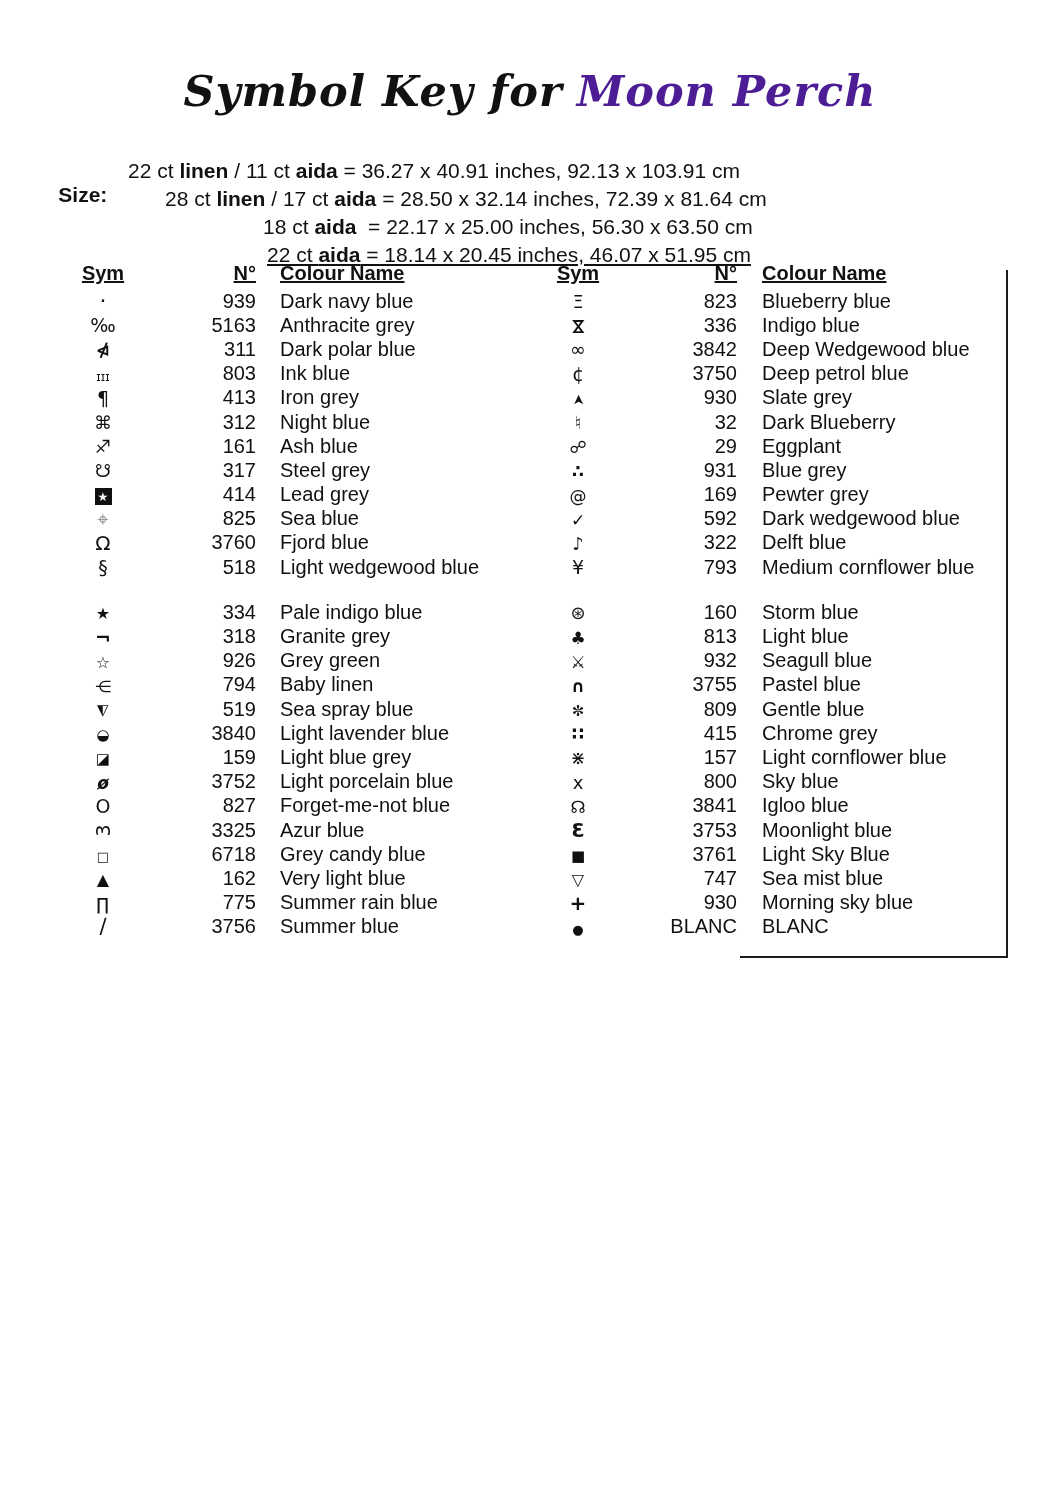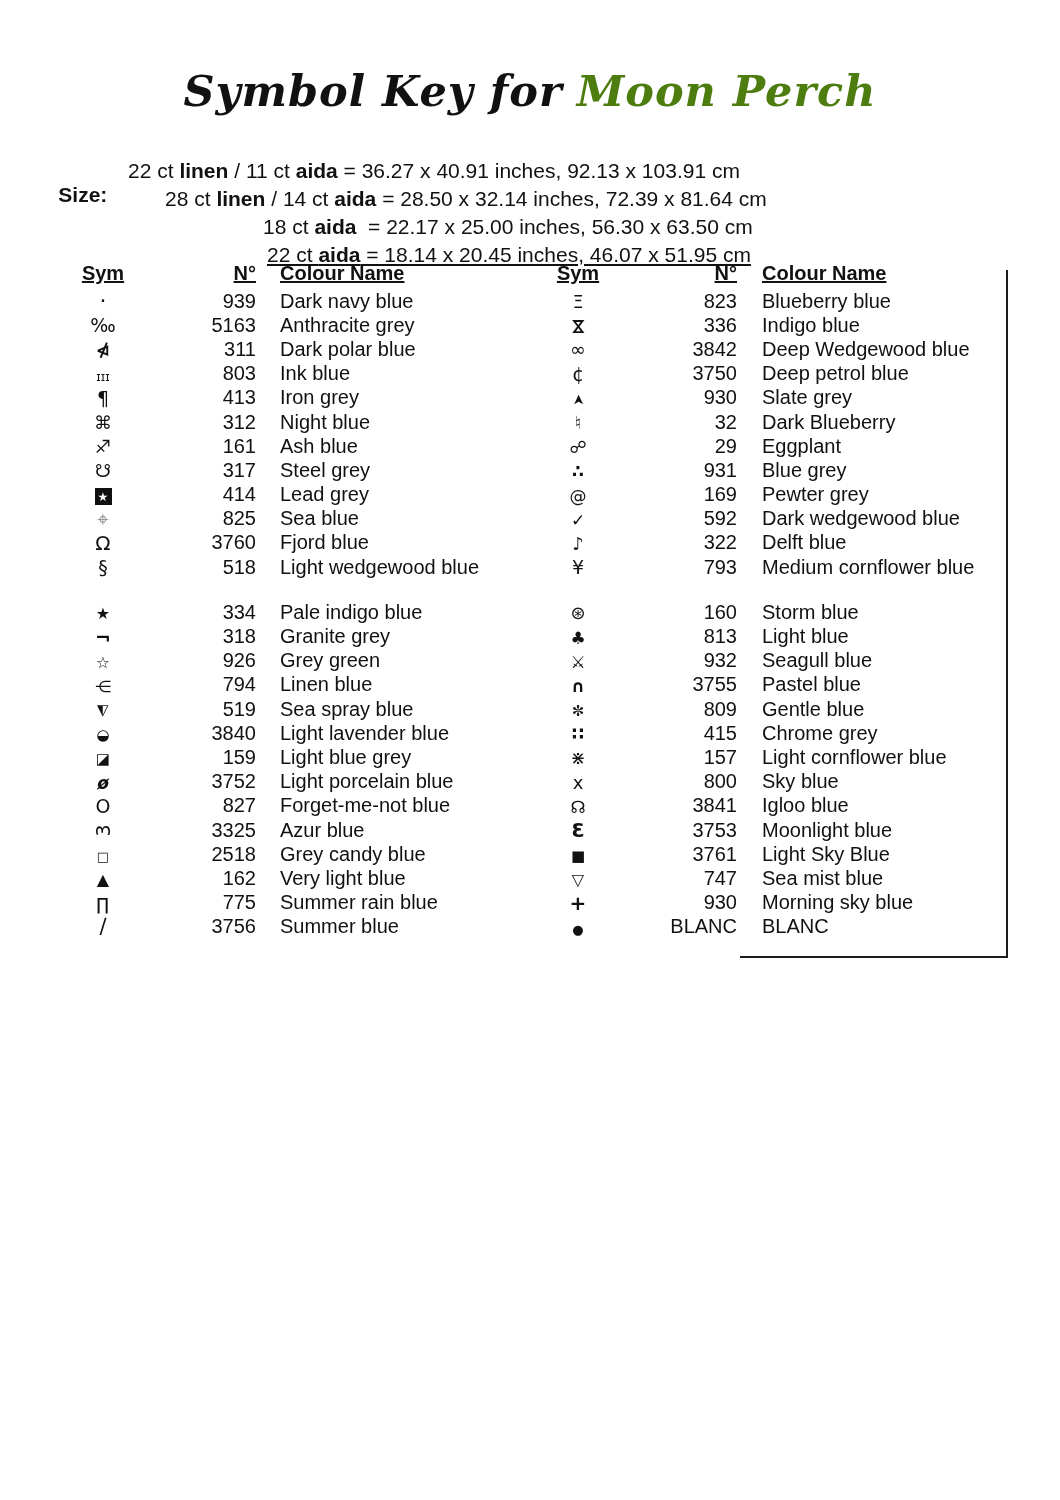--- a/index.html
+++ b/index.html
@@ -31,28 +31,28 @@
              width:17px;height:17px;background:#101010;color:#ffffff;}
   .spacer{height:21px;}
   .vline{position:absolute;width:2px;background:#1c1c1c;}
   .hline{position:absolute;height:2px;background:#1c1c1c;}
 </style>
 </head>
 <body>
 
 <div class="page">
 
-  <div class="title"><span>Symbol Key for</span><span class="accent" style="color: #4d7c0f;">Moon Perch</span></div>
+  <div class="title"><span>Symbol Key for</span><span class="accent" style="color: #4c1d95;">Moon Perch</span></div>
 
 
   <div class="info-line" style="top:159px;left:35px;">
     <span class="lbl">Size:</span>
   </div>
   <div class="info-line" style="top:159px;left:128px;"><span>22 ct </span><span class="b">linen</span><span> / 11 ct </span><span class="b">aida</span><span> = 36.27 x 40.91 inches, 92.13 x 103.91 cm</span></div>
-  <div class="info-line" style="top:187px;left:165px;"><span>28 ct </span><span class="b">linen</span><span> / 14 ct </span><span class="b">aida</span><span> = 28.50 x 32.14 inches, 72.39 x 81.64 cm</span></div>
+  <div class="info-line" style="top:187px;left:165px;"><span>28 ct </span><span class="b">linen</span><span> / 17 ct </span><span class="b">aida</span><span> = 28.50 x 32.14 inches, 72.39 x 81.64 cm</span></div>
   <div class="info-line" style="top:215px;left:263px;"><span>18 ct </span><span class="b">aida</span><span>  = 22.17 x 25.00 inches, 56.30 x 63.50 cm</span></div>
   <div class="info-line" style="top:243px;left:267px;text-decoration:underline;"><span>22 ct </span><span class="b">aida</span><span> = 18.14 x 20.45 inches, 46.07 x 51.95 cm</span></div>
 
   <div class="key-col col0">
     <div class="khead">
       <span class="cs"><span class="h">Sym</span></span>
       <span class="cn"><span class="h">N°</span></span>
       <span class="cm"><span class="h">Colour Name</span></span>
     </div>
     <div>
@@ -128,21 +128,21 @@
           <span class="cm">Granite grey</span>
         </div>
         <div class="krow">
           <span class="cs"><span class="sym" style="font-size: 16px;">☆</span></span>
           <span class="cn">926</span>
           <span class="cm">Grey green</span>
         </div>
         <div class="krow">
           <span class="cs"><span class="sym" style="font-size: 16px;">⋲</span></span>
           <span class="cn">794</span>
-          <span class="cm">Linen blue</span>
+          <span class="cm">Baby linen</span>
         </div>
         <div class="krow">
           <span class="cs"><span class="sym" style="font-size: 15px; transform: rotate(180deg);">◮</span></span>
           <span class="cn">519</span>
           <span class="cm">Sea spray blue</span>
         </div>
         <div class="krow">
           <span class="cs"><span class="sym" style="font-size: 15px;">◒</span></span>
           <span class="cn">3840</span>
           <span class="cm">Light lavender blue</span>
@@ -162,21 +162,21 @@
           <span class="cn">827</span>
           <span class="cm">Forget-me-not blue</span>
         </div>
         <div class="krow">
           <span class="cs"><span class="sym" style="font-size: 19px; transform: rotate(-90deg);">3</span></span>
           <span class="cn">3325</span>
           <span class="cm">Azur blue</span>
         </div>
         <div class="krow">
           <span class="cs"><span class="sym" style="font-size: 13px;">□</span></span>
-          <span class="cn">2518</span>
+          <span class="cn">6718</span>
           <span class="cm">Grey candy blue</span>
         </div>
         <div class="krow">
           <span class="cs"><span class="sym" style="font-size: 16px;">▲</span></span>
           <span class="cn">162</span>
           <span class="cm">Very light blue</span>
         </div>
         <div class="krow">
           <span class="cs"><span class="sym" style="font-size: 17px;">∏</span></span>
           <span class="cn">775</span>

